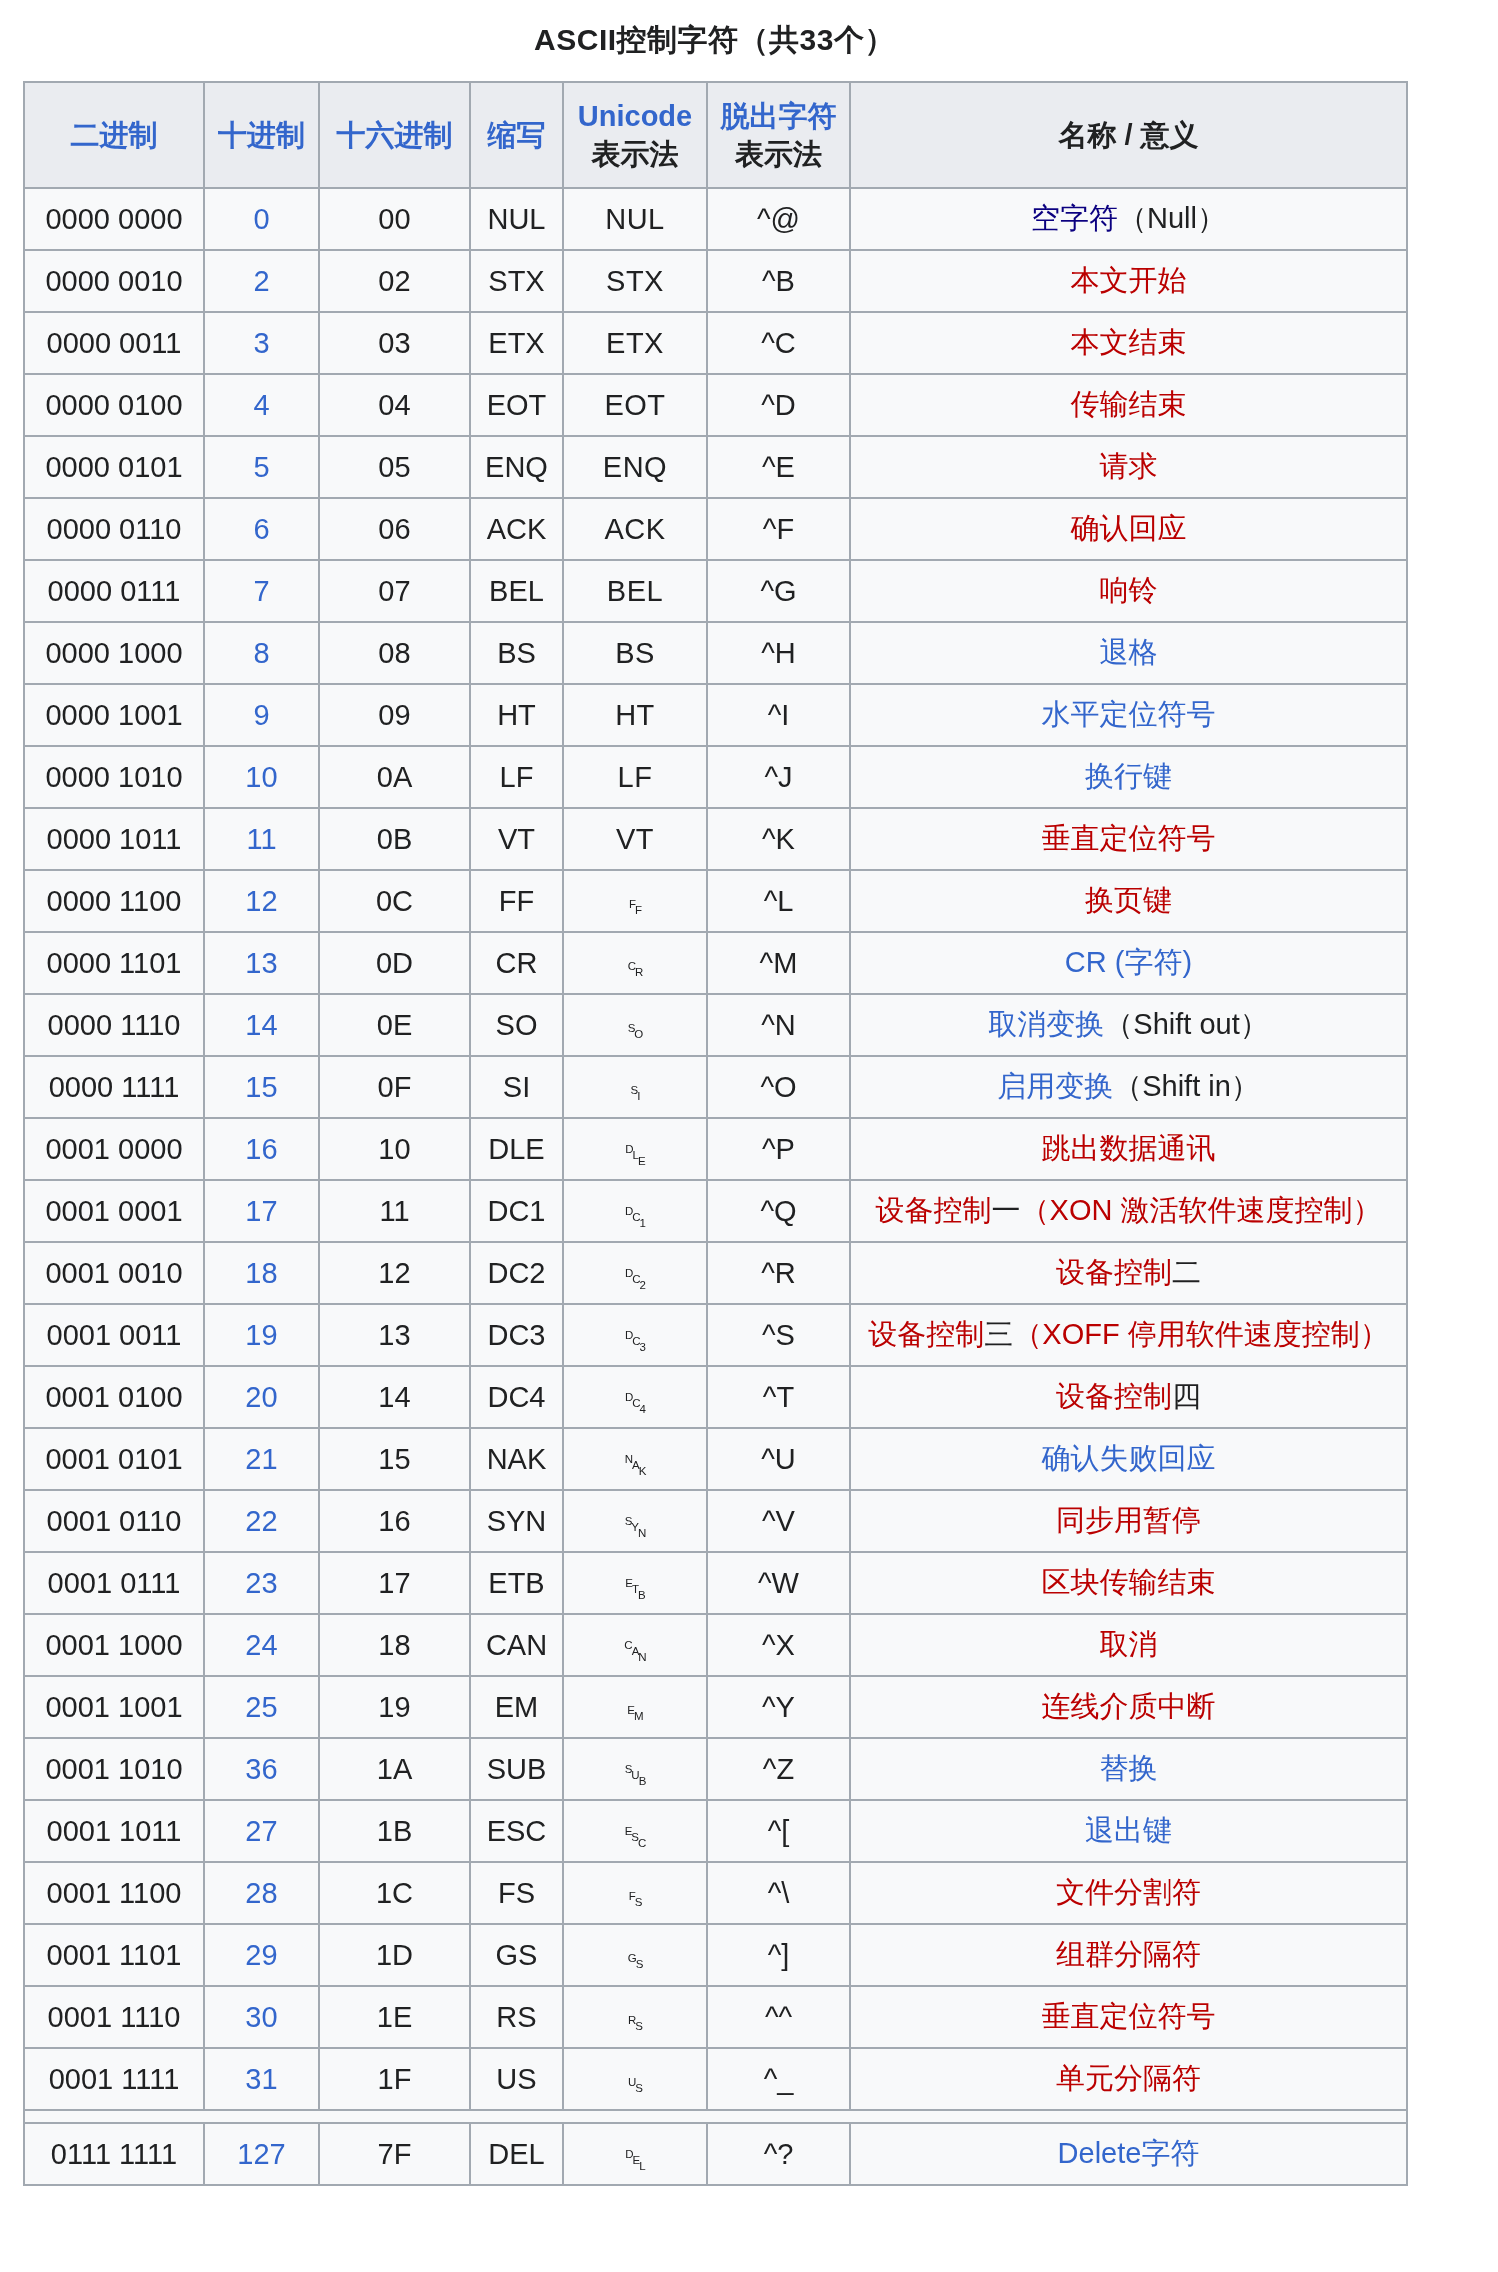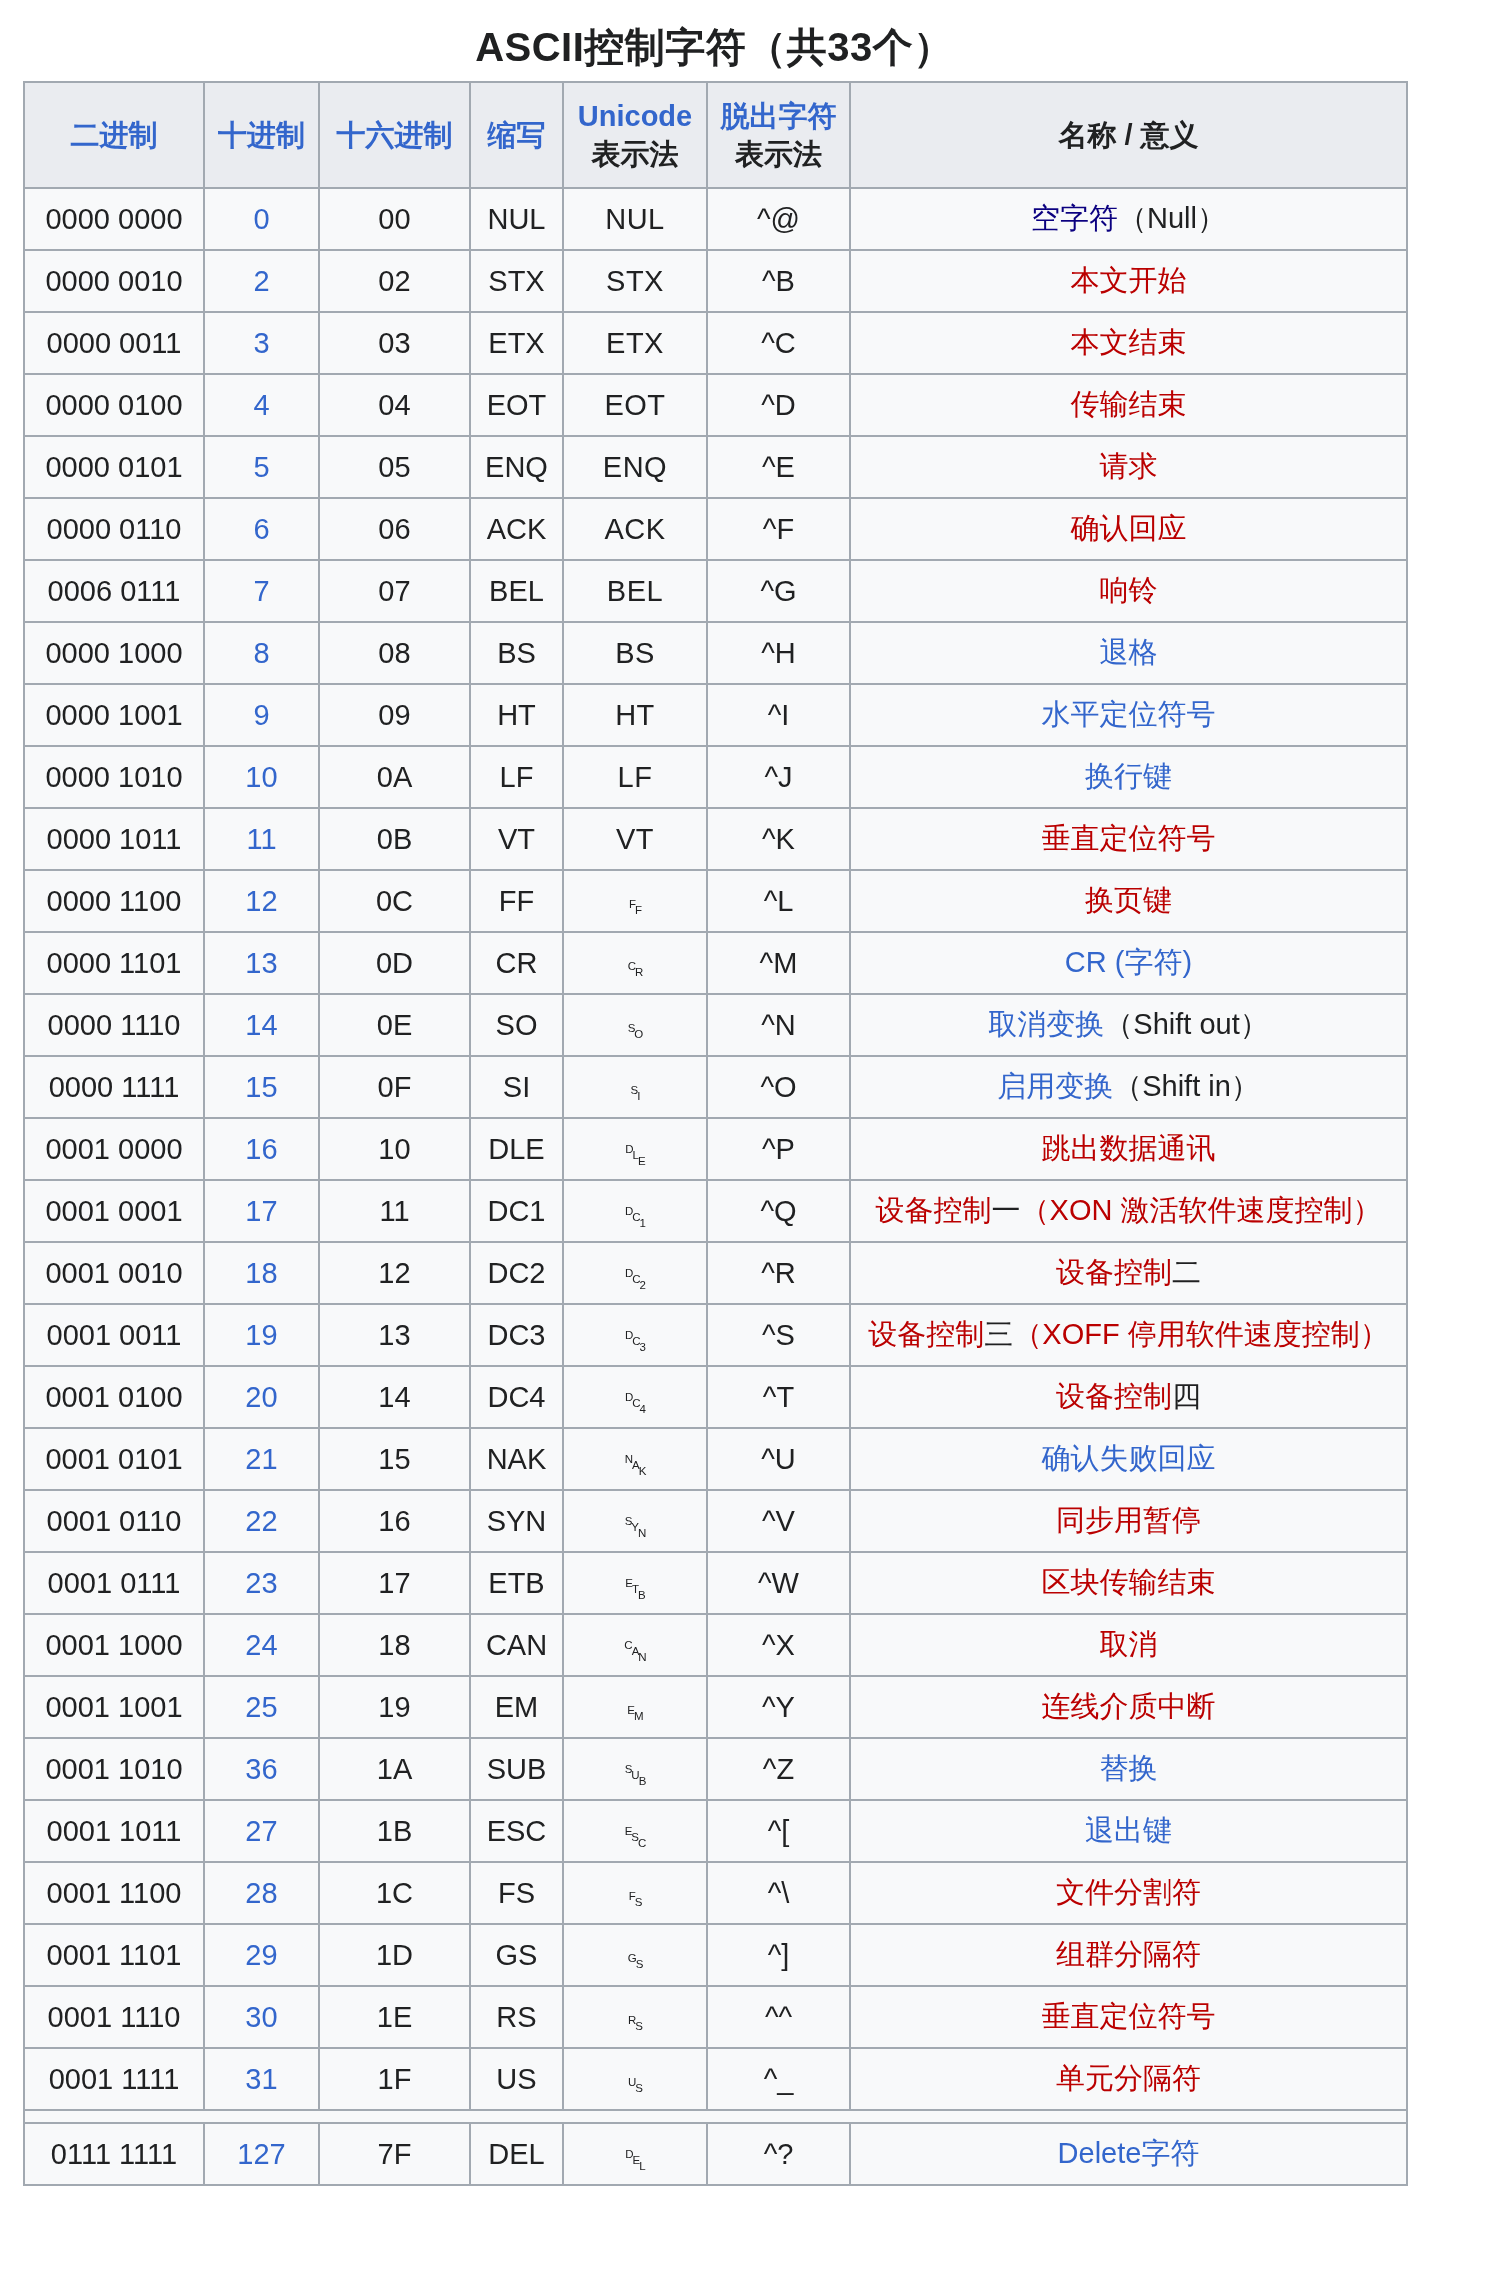--- a/index.html
+++ b/index.html
@@ -7,22 +7,22 @@
     --border:#a2a9b1; --header-bg:#eaecf0; --row-bg:#f8f9fa; --page-bg:#ffffff;
   }
   html,body{margin:0;padding:0;}
   body{
     width:1498px;height:2272px;background:var(--page-bg);
     font-family:"Liberation Sans","DejaVu Sans",sans-serif;color:var(--text);
     -webkit-font-smoothing:antialiased;
   }
   .wrap{padding:14px 0 0 23px;}
   .page-title{
-    width:1383px;text-align:center;font-weight:bold;font-size:40px;
-    margin:6px 0 6px 0;letter-spacing:0.5px;
+    width:1383px;text-align:center;font-weight:bold;font-size:30px;
+    margin:6px 0 20px 0;letter-spacing:0.5px;
   }
   table.ascii{
     border-collapse:collapse;table-layout:fixed;width:1383px;
   }
   table.ascii th,table.ascii td{
     border:2px solid var(--border);
     overflow:hidden;
   }
   table.ascii th{
     background:var(--header-bg);font-size:29px;font-weight:bold;
@@ -145,21 +145,21 @@
     <td>0000 0110</td>
     <td><a class="c-blue">6</a></td>
     <td>06</td>
     <td>ACK</td>
     <td class="pic-cell">ACK</td>
     <td>^F</td>
     <td class="name-cell"><a class="c-red">确认回应</a></td>
   </tr>
 
   <tr>
-    <td>0006 0111</td>
+    <td>0000 0111</td>
     <td><a class="c-blue">7</a></td>
     <td>07</td>
     <td>BEL</td>
     <td class="pic-cell">BEL</td>
     <td>^G</td>
     <td class="name-cell"><a class="c-red">响铃</a></td>
   </tr>
 
   <tr>
     <td>0000 1000</td>

